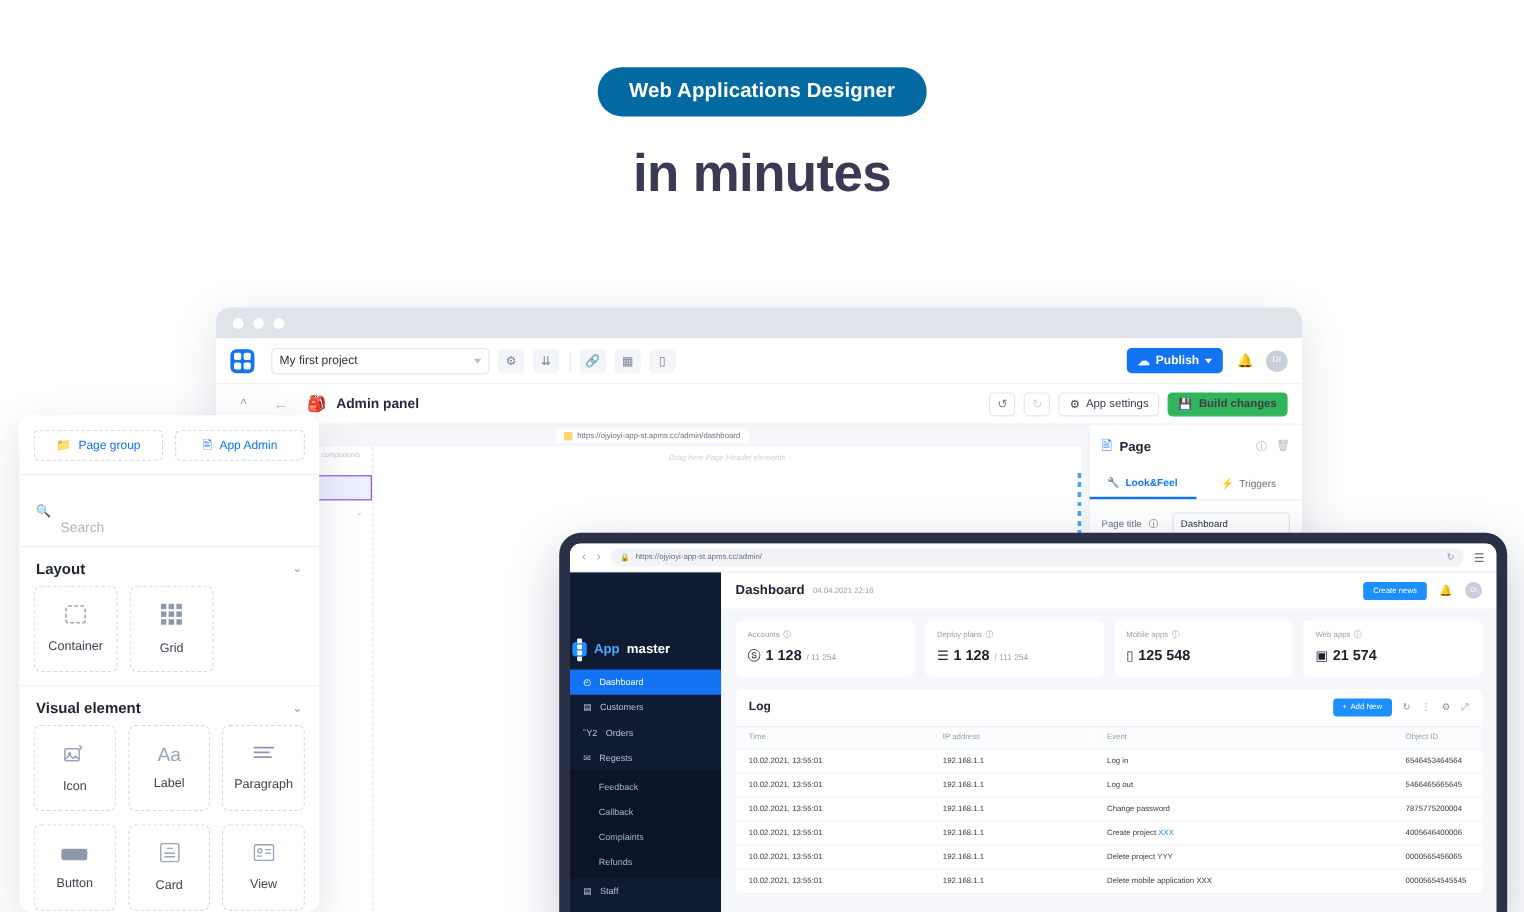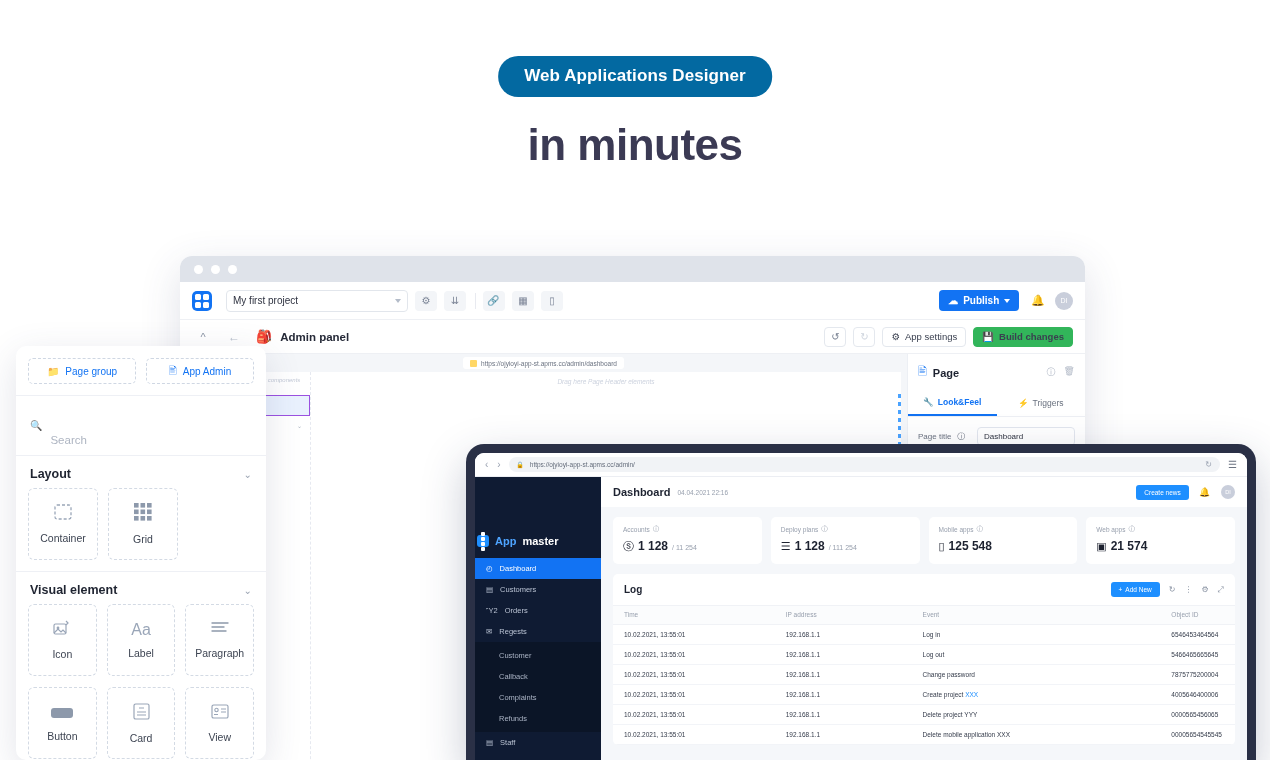--- a/index.html
+++ b/index.html
@@ -481,21 +481,21 @@
               <div class="app-nav">
                 <span>Ὕ2</span>
                 <span>Orders</span>
               </div>
               <div class="app-nav">
                 <span>✉</span>
                 <span>Regests</span>
               </div>
             </div>
           <div class="app-subgrp" id="preview-subnav">
-              <div class="app-sub">Customer</div>
+              <div class="app-sub">Feedback</div>
               <div class="app-sub">Callback</div>
               <div class="app-sub">Complaints</div>
               <div class="app-sub">Refunds</div>
             </div>
           <div class="app-nav">
             <span>▤</span>
             <span>Staff</span>
           </div>
         </div>
 

